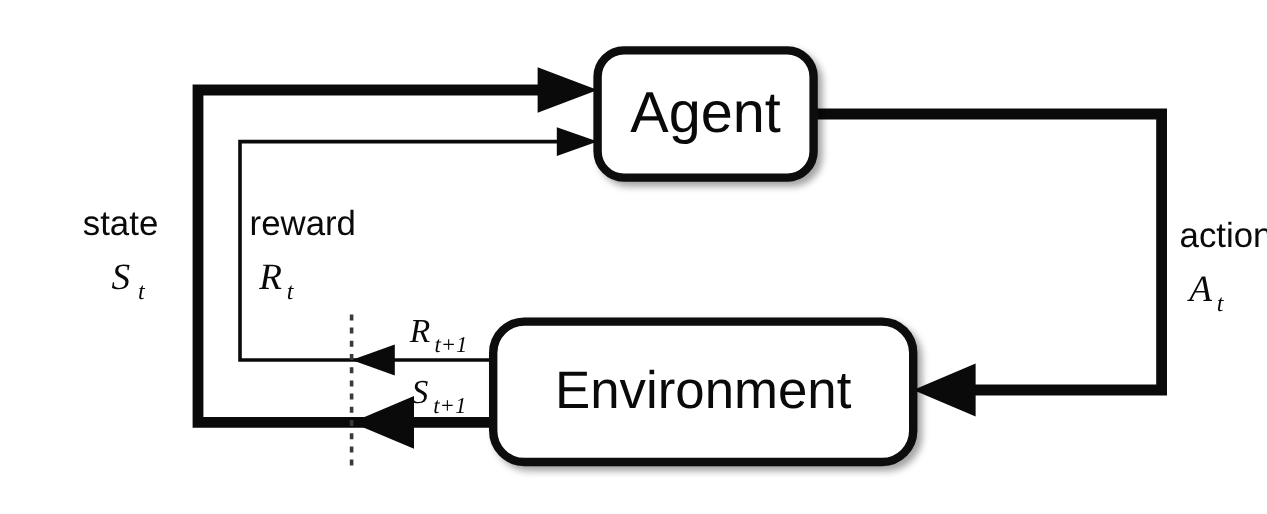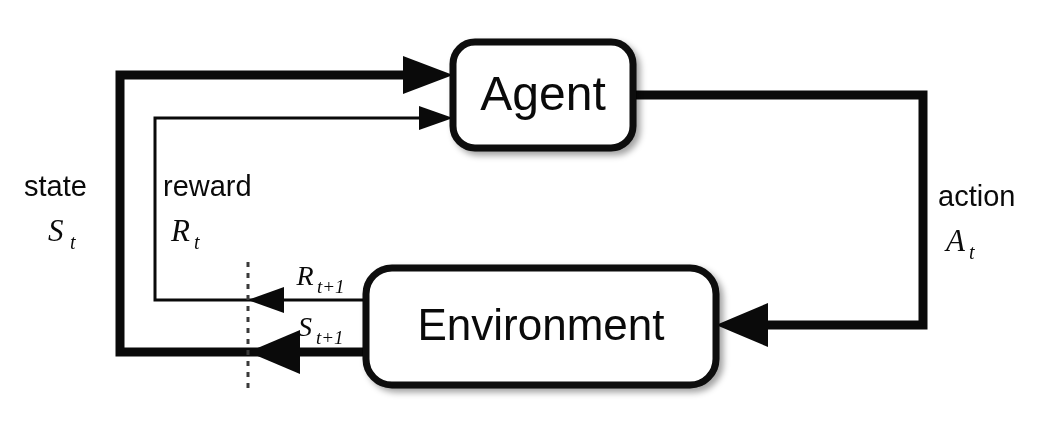--- a/index.html
+++ b/index.html
@@ -12,20 +12,21 @@
     width: 1056px;
     height: 428px;
     font-family: "Liberation Sans", sans-serif;
     overflow: hidden;
   }
   #diagram-root {
     position: relative;
     width: 836px;
     height: 428px;
     background: #ffffff;
+    margin-left: 45px;
   }
   #diagram-svg {
     position: absolute;
     top: 0;
     left: 0;
     width: 1056px;
     height: 428px;
   }
   .node-label {
     font-family: "Liberation Sans", sans-serif;

